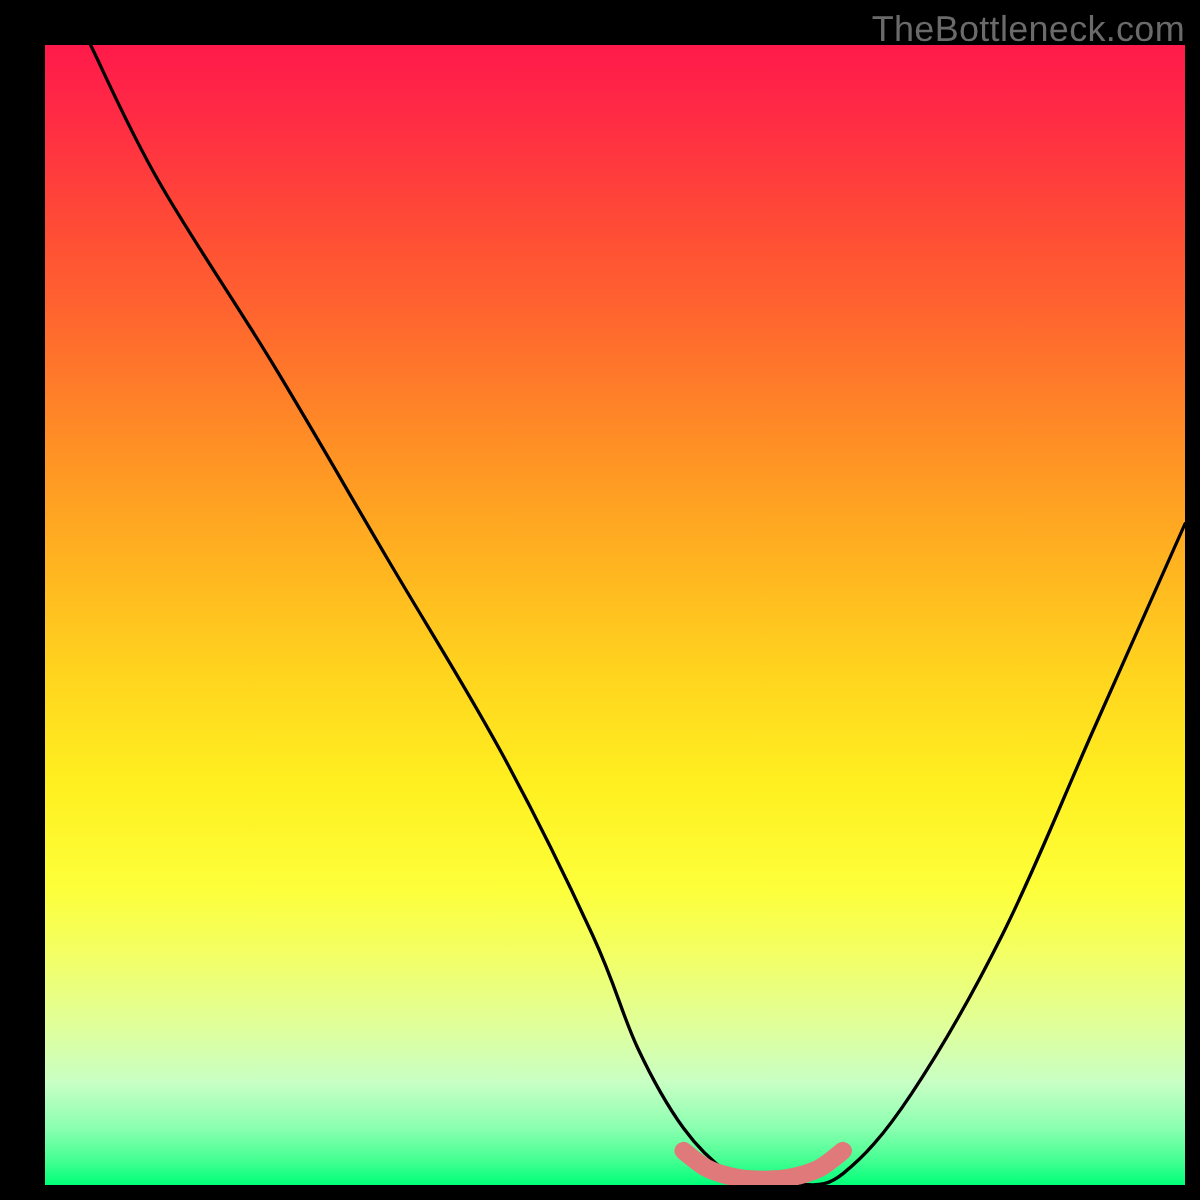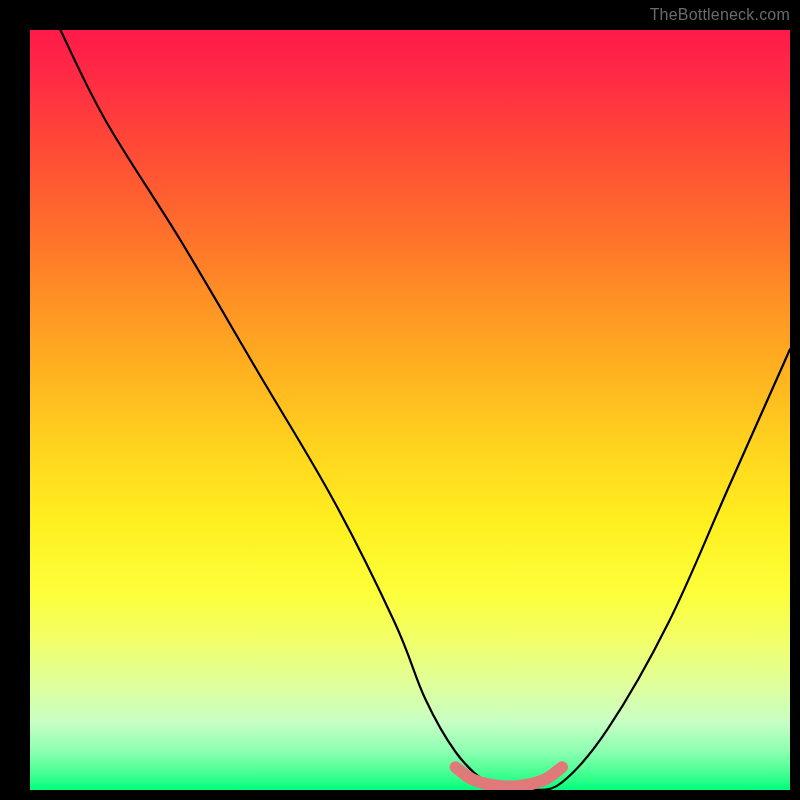--- a/index.html
+++ b/index.html
@@ -9,21 +9,21 @@
     background: #000;
     position: relative;
     font-family: Arial, Helvetica, sans-serif;
     overflow: hidden;
   }
   .watermark {
     position: absolute;
     top: 6px;
     right: 10px;
     color: #6a6a6a;
-    font-size: 16px;
+    font-size: 24px;
     font-weight: 500;
     letter-spacing: 0.2px;
     z-index: 10;
   }
   .plot-area {
     position: absolute;
     left: 30px;
     top: 30px;
     width: 760px;
     height: 760px;

